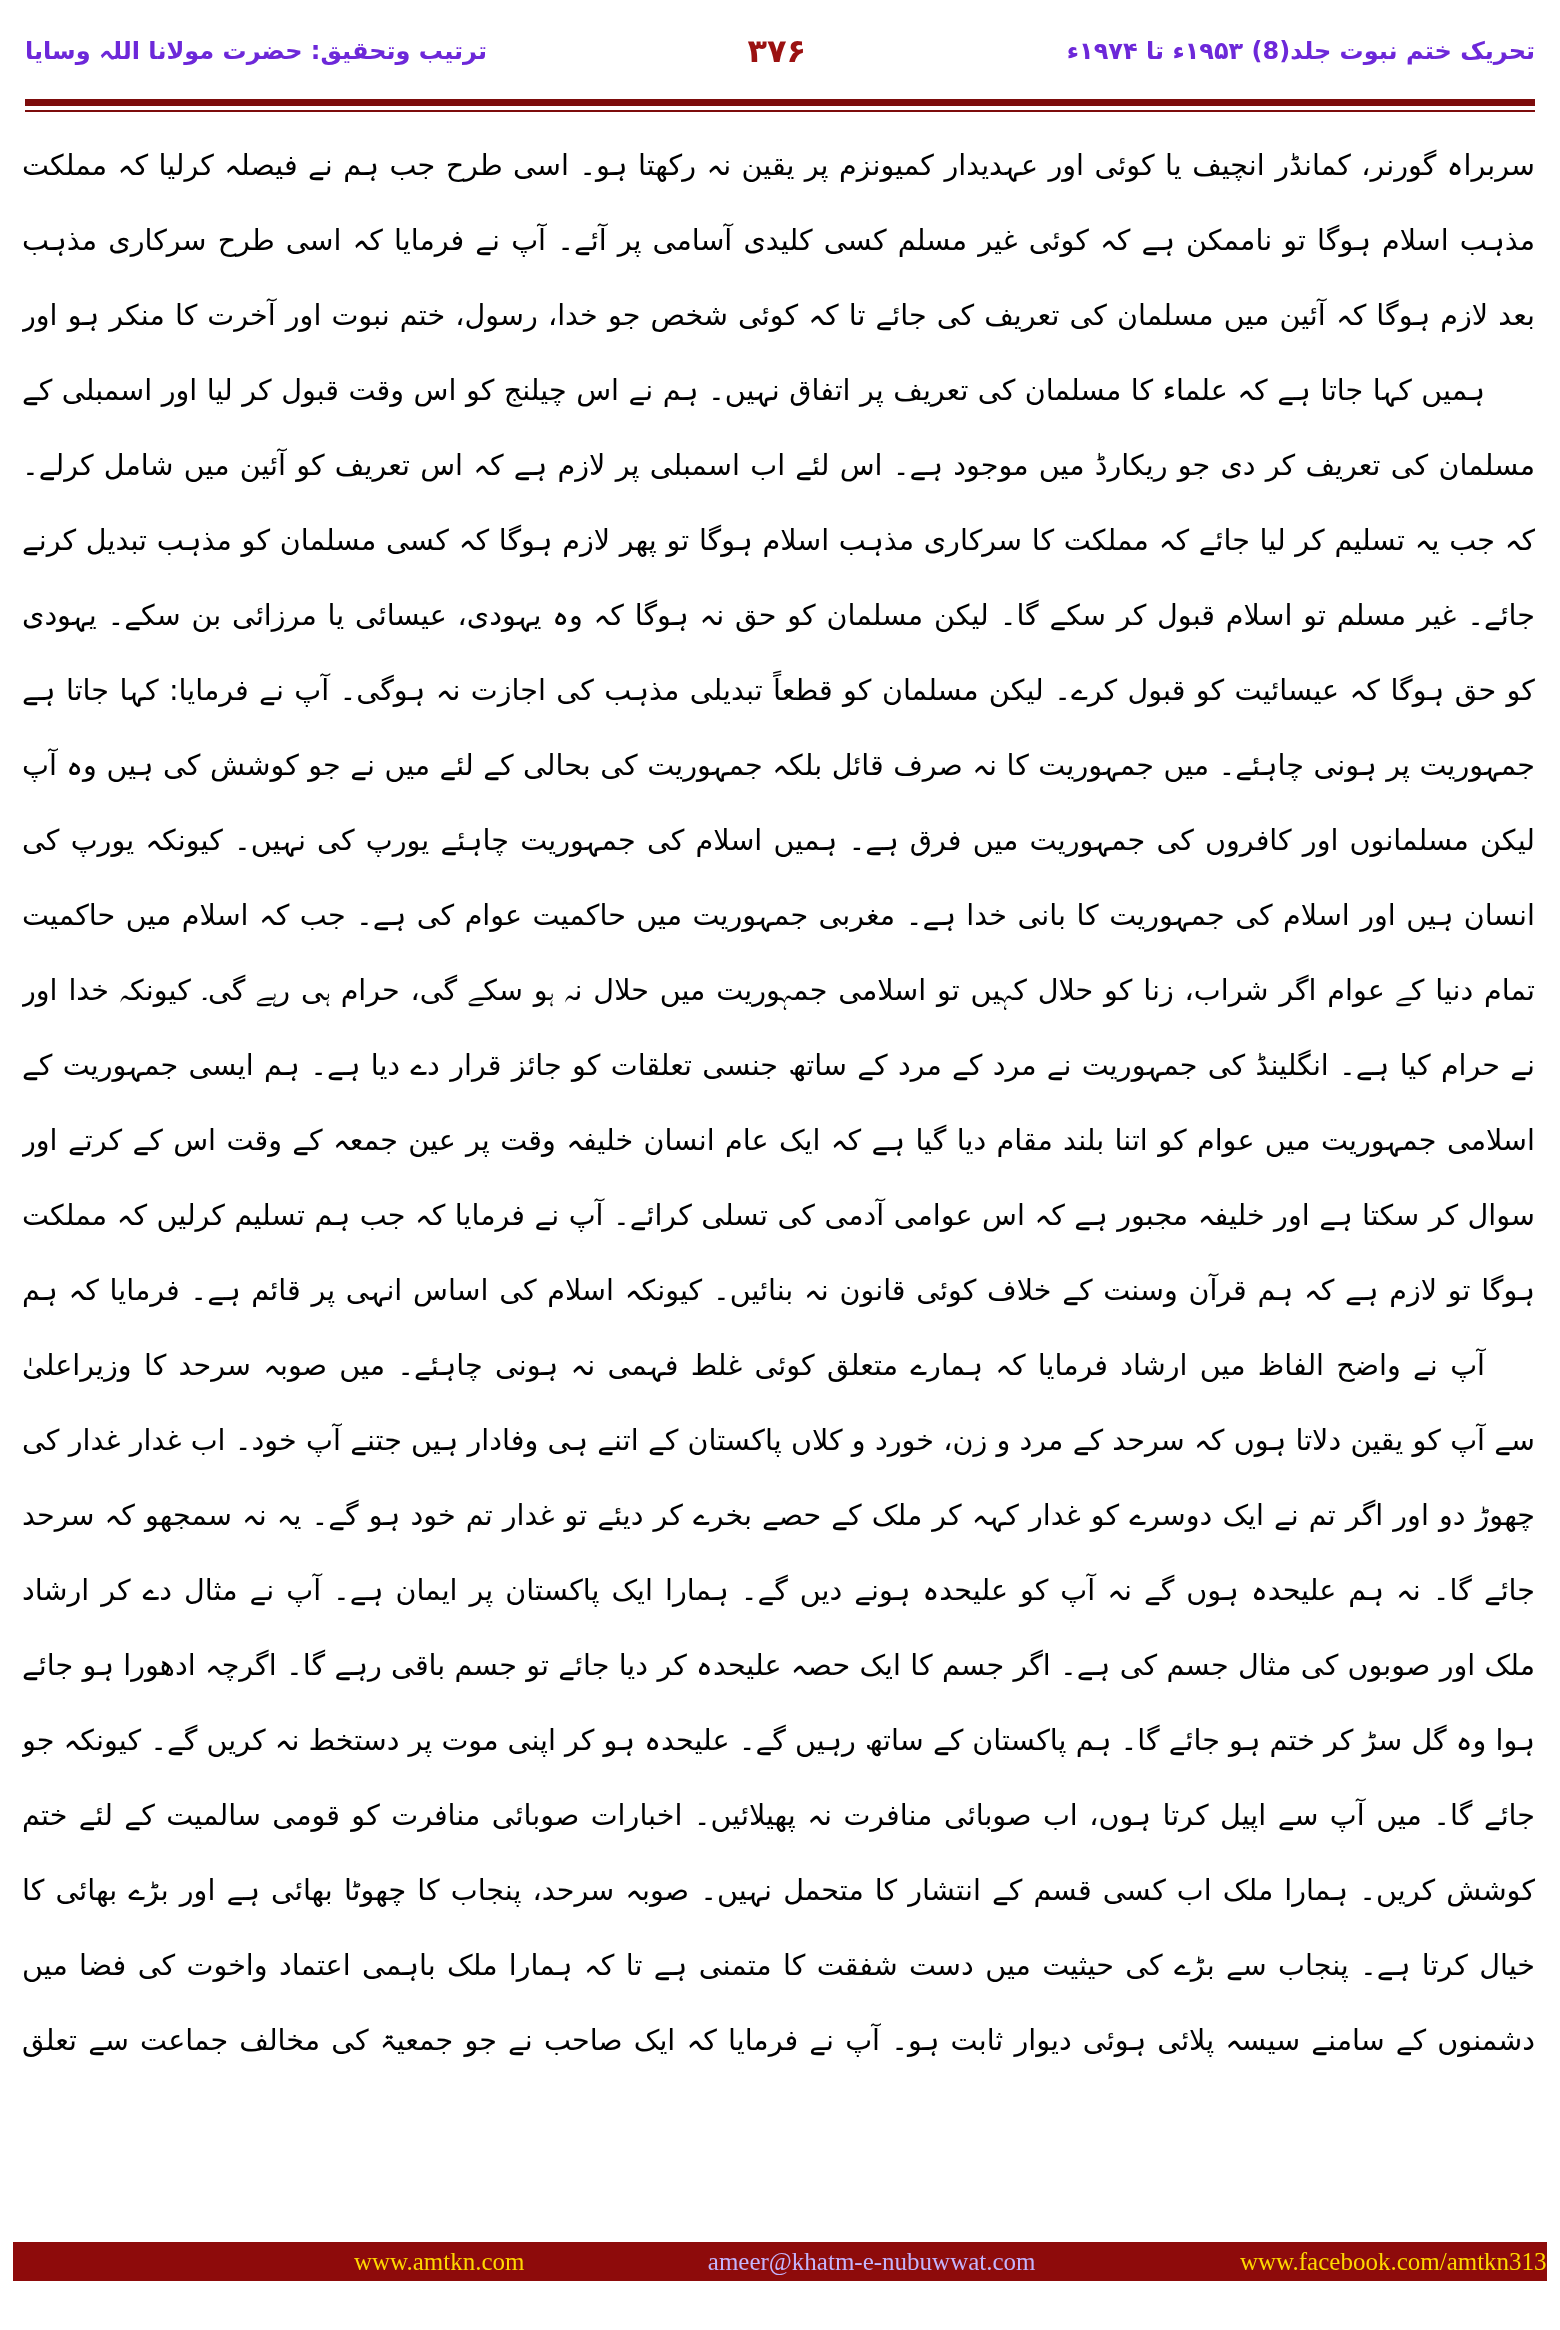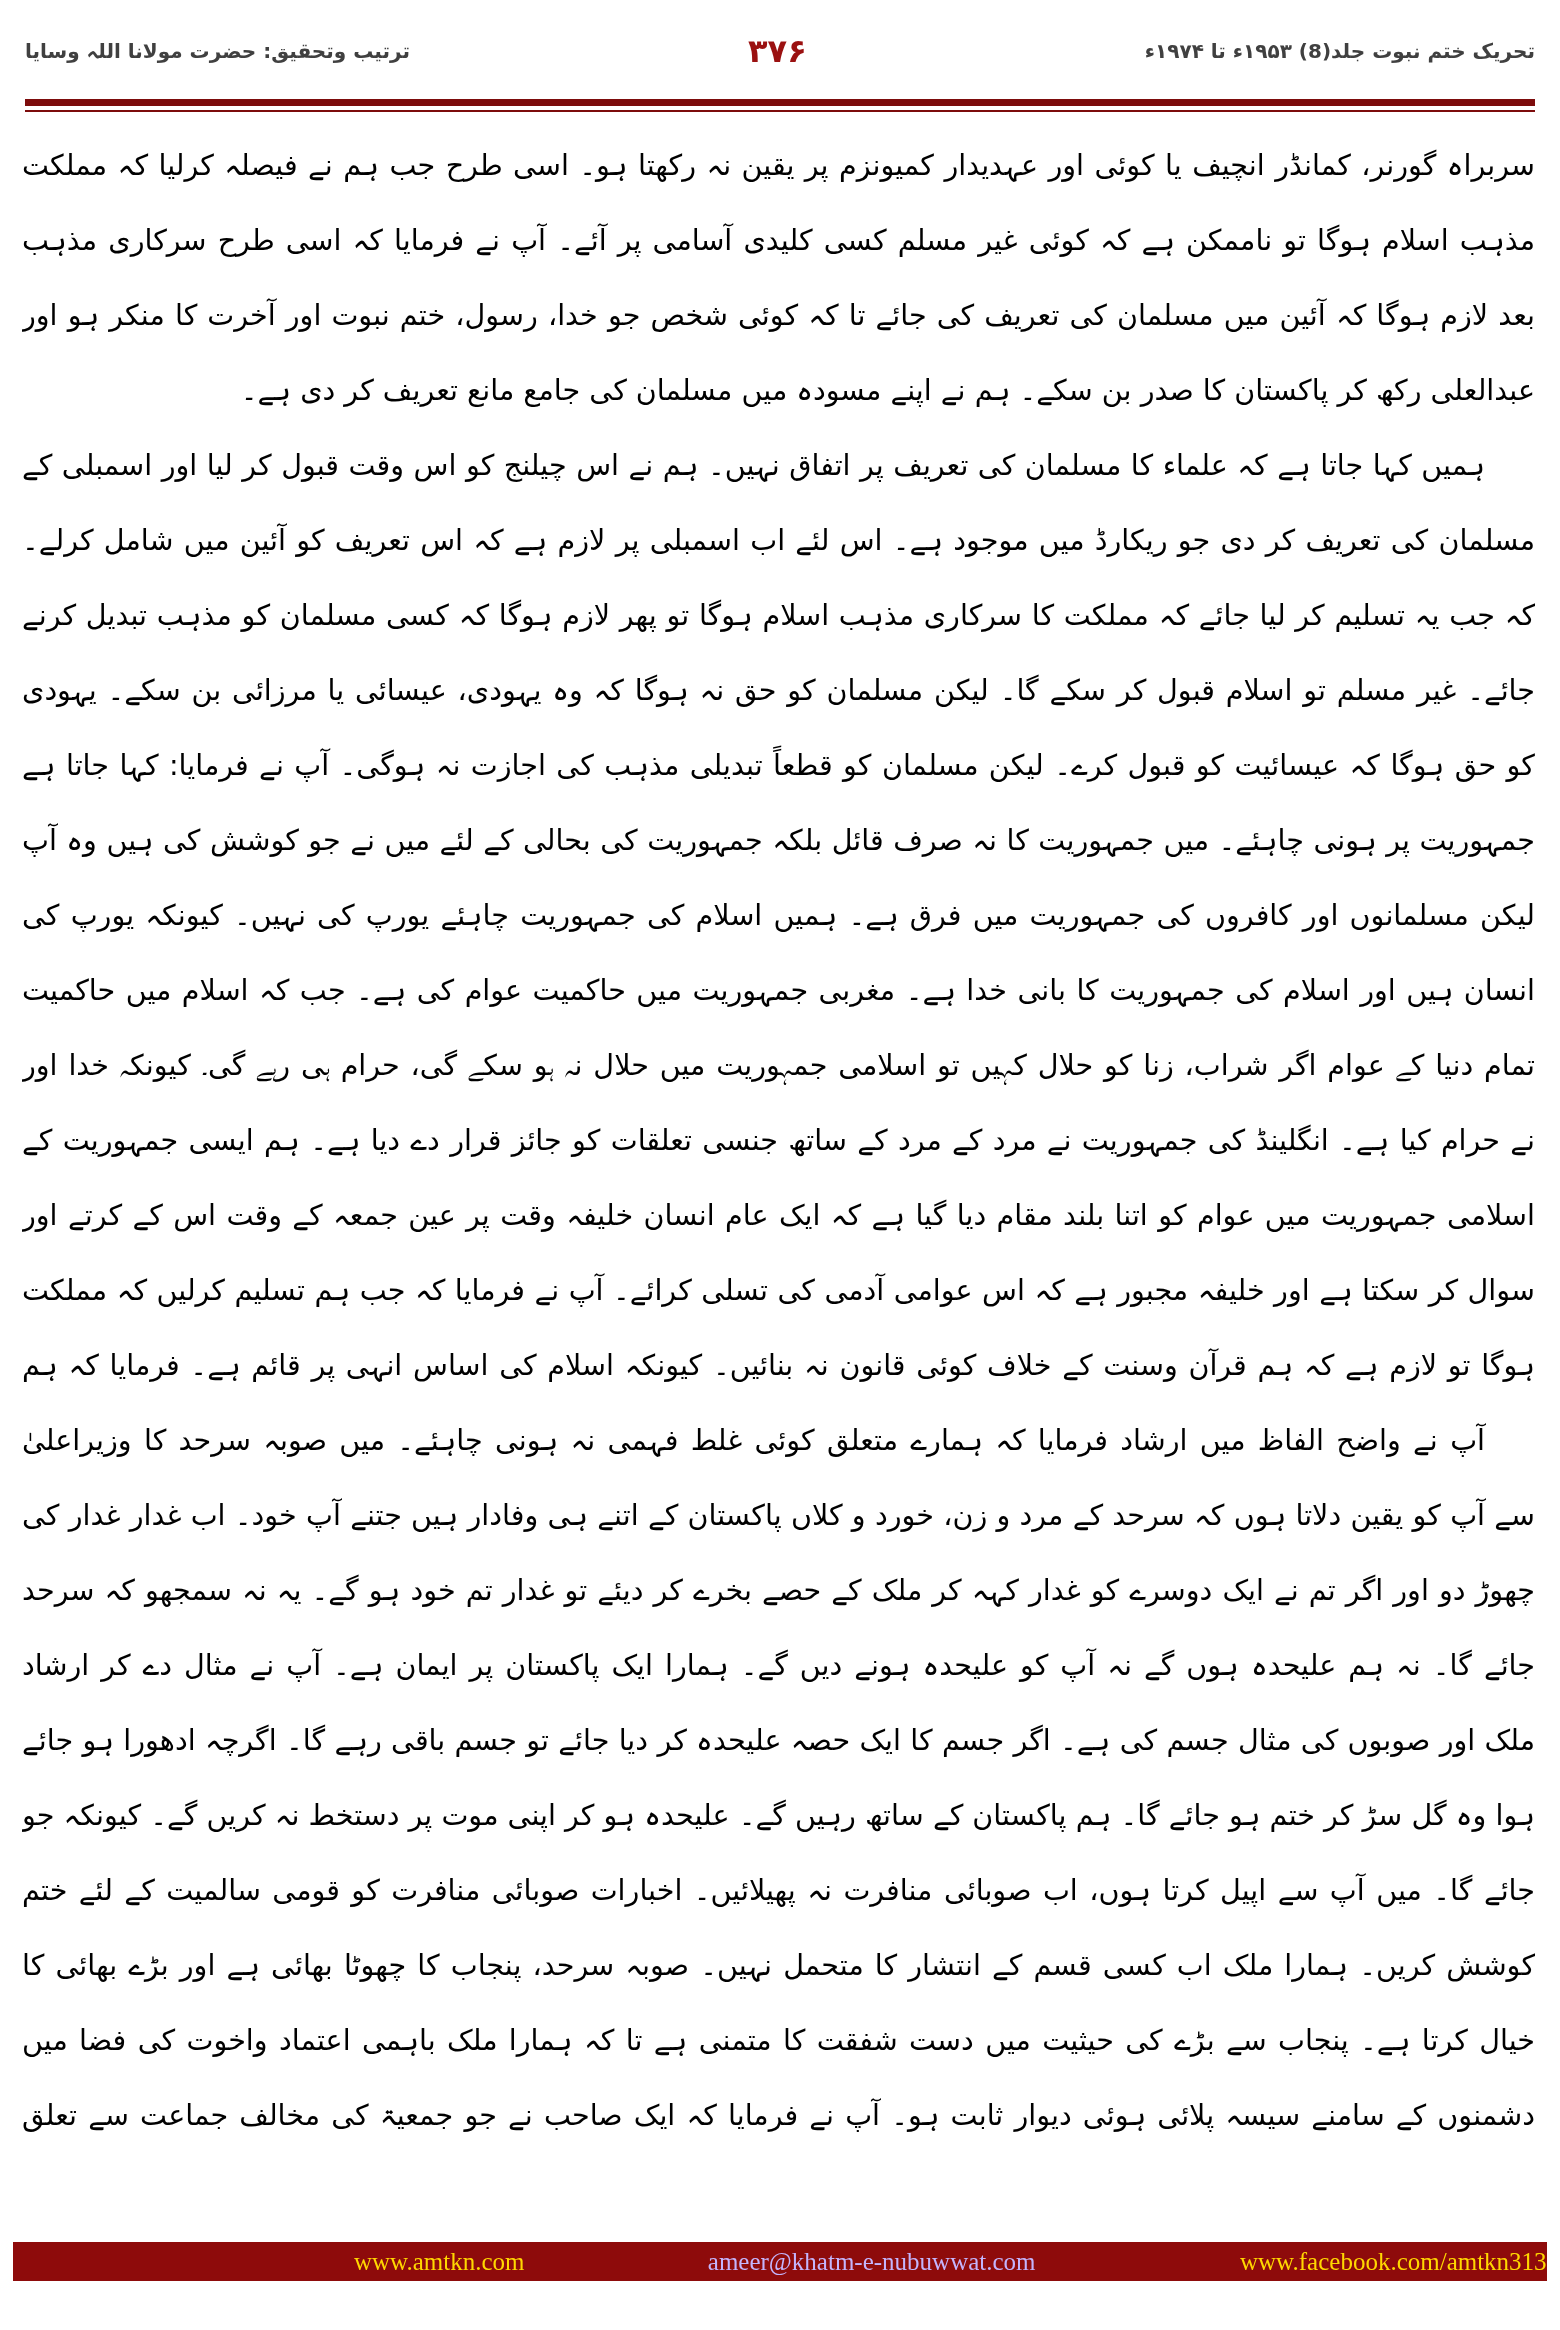--- a/index.html
+++ b/index.html
@@ -1,21 +1,21 @@
 <!DOCTYPE html>
 <html lang="ur" style="font-size:13.4px"><head>
 <meta charset="utf-8">
 <style>
   html,body{margin:0;padding:0;background:#fff;}
   .page{position:relative;width:1560px;height:2330px;background:#ffffff;overflow:hidden;
         font-family:"DejaVu Sans",sans-serif;}
   
   .header{position:absolute;top:18.5px;left:25px;right:25px;height:65px;
           display:flex;align-items:center;justify-content:space-between;}
-  .h-side{font-size:20px;font-weight:bold;color:#404040;direction:rtl;white-space:nowrap;}
+  .h-side{font-size:24px;font-weight:bold;color:#6d28d9;direction:rtl;white-space:nowrap;}
   .h-center{font-size:32px;font-weight:bold;color:#9b1111;direction:rtl;}
   
   .rule{position:absolute;left:25px;right:25px;top:99px;}
   .rule-thick{height:6.7px;background:#7d0c0c;}
   .rule-gap{height:4.2px;}
   .rule-thin{height:2.5px;background:#7d0c0c;}
   
   .body-text{position:absolute;top:128px;left:22px;right:25px;direction:rtl;}
   .line{font-size:28.6px;color:#000;height:75px;line-height:75px;overflow:hidden;
         text-align:justify;text-align-last:justify;}
@@ -42,21 +42,20 @@
   <div class="rule">
     <div class="rule-thick"></div>
     <div class="rule-gap"></div>
     <div class="rule-thin"></div>
   </div>
 
   <div class="body-text" dir="rtl">
     <div class="line">سربراہ گورنر، کمانڈر انچیف یا کوئی اور عہدیدار کمیونزم پر یقین نہ رکھتا ہو۔ اسی طرح جب ہم نے فیصلہ کرلیا کہ مملکت پاکستان کا سرکاری</div>
     <div class="line">مذہب اسلام ہوگا تو ناممکن ہے کہ کوئی غیر مسلم کسی کلیدی آسامی پر آئے۔ آپ نے فرمایا کہ اسی طرح سرکاری مذہب اسلام قبول کرنے کے</div>
     <div class="line">بعد لازم ہوگا کہ آئین میں مسلمان کی تعریف کی جائے تا کہ کوئی شخص جو خدا، رسول، ختم نبوت اور آخرت کا منکر ہو اور اپنا نام مظفر احمد یا</div>
-    <div class="line p-end">عبدالعلی رکھ کر پاکستان کا صدر بن سکے۔ ہم نے اپنے مسودہ میں مسلمان کی جامع مانع تعریف کر دی ہے۔</div>
     <div class="line p-start">ہمیں کہا جاتا ہے کہ علماء کا مسلمان کی تعریف پر اتفاق نہیں۔ ہم نے اس چیلنج کو اس وقت قبول کر لیا اور اسمبلی کے اجلاس میں</div>
     <div class="line">مسلمان کی تعریف کر دی جو ریکارڈ میں موجود ہے۔ اس لئے اب اسمبلی پر لازم ہے کہ اس تعریف کو آئین میں شامل کرلے۔ آپ نے فرمایا</div>
     <div class="line">کہ جب یہ تسلیم کر لیا جائے کہ مملکت کا سرکاری مذہب اسلام ہوگا تو پھر لازم ہوگا کہ کسی مسلمان کو مذہب تبدیل کرنے کی اجازت نہ دی</div>
     <div class="line">جائے۔ غیر مسلم تو اسلام قبول کر سکے گا۔ لیکن مسلمان کو حق نہ ہوگا کہ وہ یہودی، عیسائی یا مرزائی بن سکے۔ یہودی مرزائی بن سکے گا اور مرزائی</div>
     <div class="line">کو حق ہوگا کہ عیسائیت کو قبول کرے۔ لیکن مسلمان کو قطعاً تبدیلی مذہب کی اجازت نہ ہوگی۔ آپ نے فرمایا: کہا جاتا ہے کہ پاکستان کی بنیاد</div>
     <div class="line">جمہوریت پر ہونی چاہئے۔ میں جمہوریت کا نہ صرف قائل بلکہ جمہوریت کی بحالی کے لئے میں نے جو کوشش کی ہیں وہ آپ کے سامنے ہیں۔</div>
     <div class="line">لیکن مسلمانوں اور کافروں کی جمہوریت میں فرق ہے۔ ہمیں اسلام کی جمہوریت چاہئے یورپ کی نہیں۔ کیونکہ یورپ کی جمہوریت کے بانی</div>
     <div class="line">انسان ہیں اور اسلام کی جمہوریت کا بانی خدا ہے۔ مغربی جمہوریت میں حاکمیت عوام کی ہے۔ جب کہ اسلام میں حاکمیت اللہ تعالیٰ کی ہے۔</div>
     <div class="line">تمام دنیا کے عوام اگر شراب، زنا کو حلال کہیں تو اسلامی جمہوریت میں حلال نہ ہو سکے گی، حرام ہی رہے گی۔ کیونکہ خدا اور اس کے رسول ﷺ</div>
     <div class="line">نے حرام کیا ہے۔ انگلینڈ کی جمہوریت نے مرد کے مرد کے ساتھ جنسی تعلقات کو جائز قرار دے دیا ہے۔ ہم ایسی جمہوریت کے قائل نہیں۔</div>

